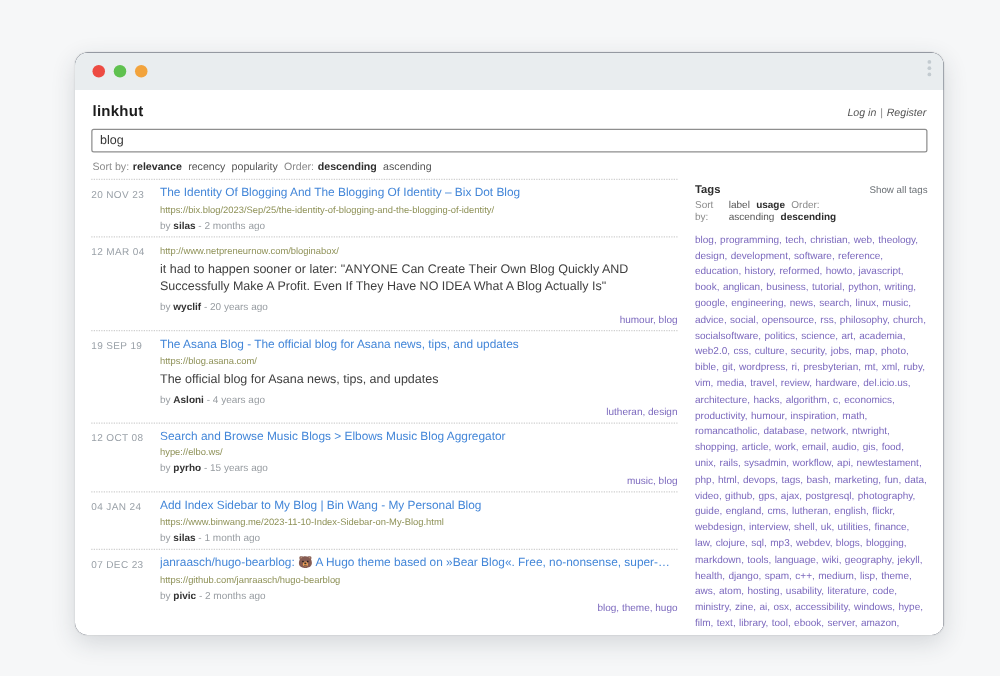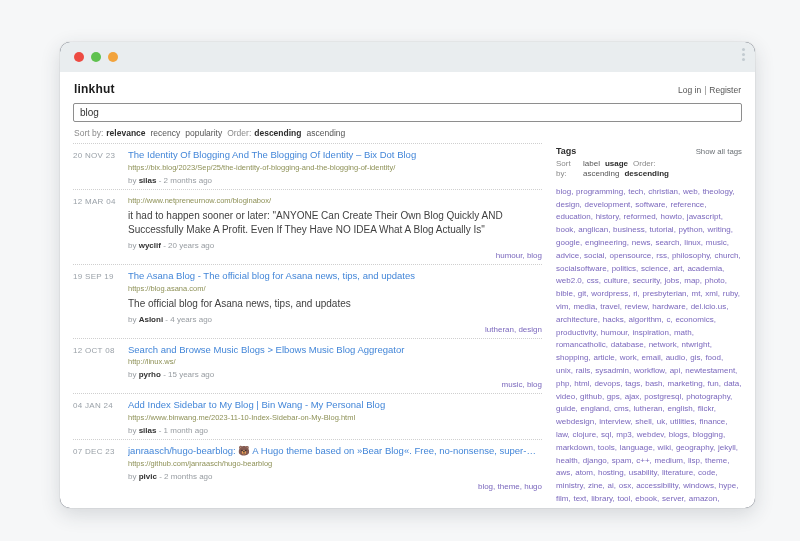--- a/index.html
+++ b/index.html
@@ -15,21 +15,21 @@
   .dot { width:10px; height:10px; border-radius:50%; margin-right:7px; display:inline-block; }
   .vdots { position:absolute; right:10px; top:6px; display:flex; flex-direction:column; gap:2px; }
   .vdots i { width:3px; height:3px; border-radius:50%; background:#c3cbd0; display:block; }
 
   .content { height:436px; padding:0 13px; overflow:hidden; background:#fff; }
 
   .app-header { display:flex; justify-content:space-between; align-items:baseline;
     padding:10px 1px 5px; }
   .brand { font-size:12px; font-weight:bold; color:#1c1c1c; letter-spacing:.2px; text-decoration:none; }
   .auth { font-size:8.5px; color:#555; }
-  .auth a { color:#555; text-decoration:none; }
+  .auth a { color:#555; text-decoration:none;font-style:italic; }
   .auth .sep { margin:0 3px; color:#888; }
 
   .search-input { width:100%; height:19px; font-size:10px; padding:2px 6px;
     border:1px solid #8e8e8e; border-radius:2px; color:#333; margin:2px 0 4px;
     font-family:"Liberation Sans", sans-serif; outline:none; }
 
   .sortbar { font-size:8.5px; color:#8a8a8a; padding:2px 1px 5px; }
   .sortbar .lbl { margin-right:3px; }
   .opt { color:#555; margin-right:5px; cursor:pointer; }
   .opt.active { font-weight:bold; color:#2e2e2e; }
@@ -118,21 +118,21 @@
               <span class="entry-url">https://blog.asana.com/</span>
               <div class="entry-desc">The official blog for Asana news, tips, and updates</div>
               <div class="entry-byline">by <a href="#">Asloni</a> - 4 years ago</div>
               <div class="entry-tags"><a href="#">lutheran</a>, <a href="#">design</a></div>
             </div>
           </div>
           <div class="entry">
             <span class="entry-date">12 OCT 08</span>
             <div class="entry-main">
               <a class="entry-title" href="#">Search and Browse Music Blogs &gt; Elbows Music Blog Aggregator</a>
-              <span class="entry-url">http://linux.ws/</span>
+              <span class="entry-url">hype://elbo.ws/</span>
               <div class="entry-byline">by <a href="#">pyrho</a> - 15 years ago</div>
               <div class="entry-tags"><a href="#">music</a>, <a href="#">blog</a></div>
             </div>
           </div>
           <div class="entry">
             <span class="entry-date">04 JAN 24</span>
             <div class="entry-main">
               <a class="entry-title" href="#">Add Index Sidebar to My Blog | Bin Wang - My Personal Blog</a>
               <span class="entry-url">https://www.binwang.me/2023-11-10-Index-Sidebar-on-My-Blog.html</span>
               <div class="entry-byline">by <a href="#">silas</a> - 1 month ago</div>

